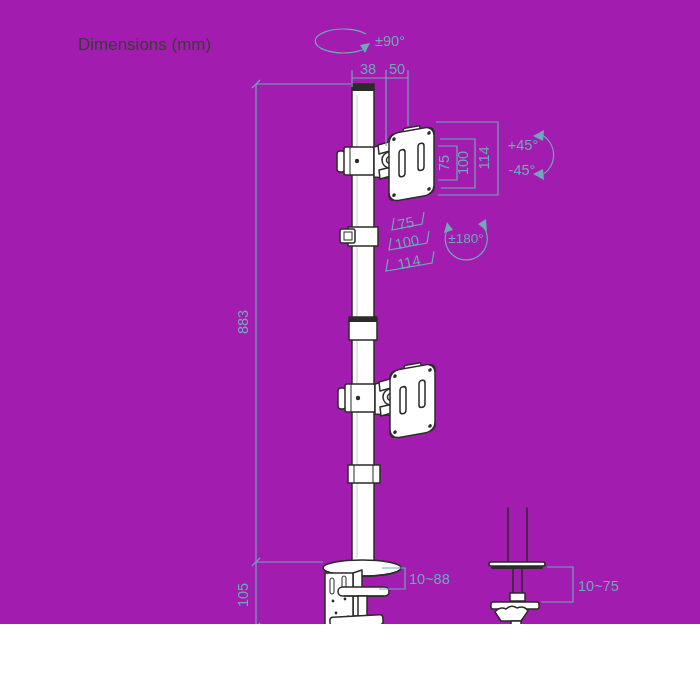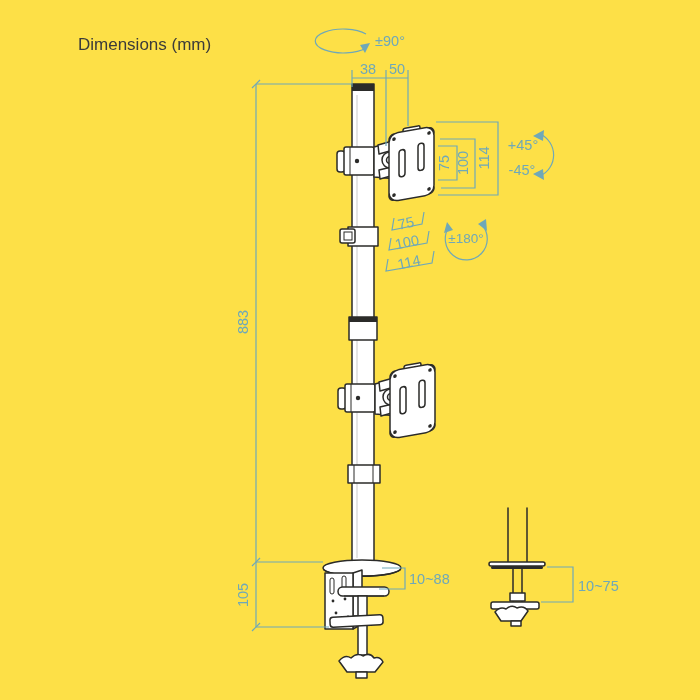--- a/index.html
+++ b/index.html
@@ -1,16 +1,16 @@
 <!DOCTYPE html>
 <html><head>
 <meta charset="utf-8">
 <style>
   html,body{margin:0;padding:0;background:#ffffff;}
-  .page{position:relative;width:700px;height:700px;background:#fde047;overflow:hidden;
+  .page{position:relative;width:700px;height:624px;background:#a21caf;overflow:hidden;
         font-family:"Liberation Sans", sans-serif;}
   svg{display:block;}
   .ink{stroke:#2b2b29;stroke-width:1.5;fill:none;stroke-linejoin:round;stroke-linecap:round;}
   .ink-thin{stroke:#2b2b29;stroke-width:1;fill:none;}
   .ink-fill{fill:#2b2b29;stroke:none;}
   .white{fill:#ffffff;}
   .teal{stroke:#6fa8b8;stroke-width:1.2;fill:none;stroke-linecap:butt;}
   .teal-fill{fill:#6fa8b8;stroke:none;}
   text{font-family:"Liberation Sans", sans-serif;}
   .dim-label{fill:#6fa8b8;font-size:14.5px;stroke:none;}

